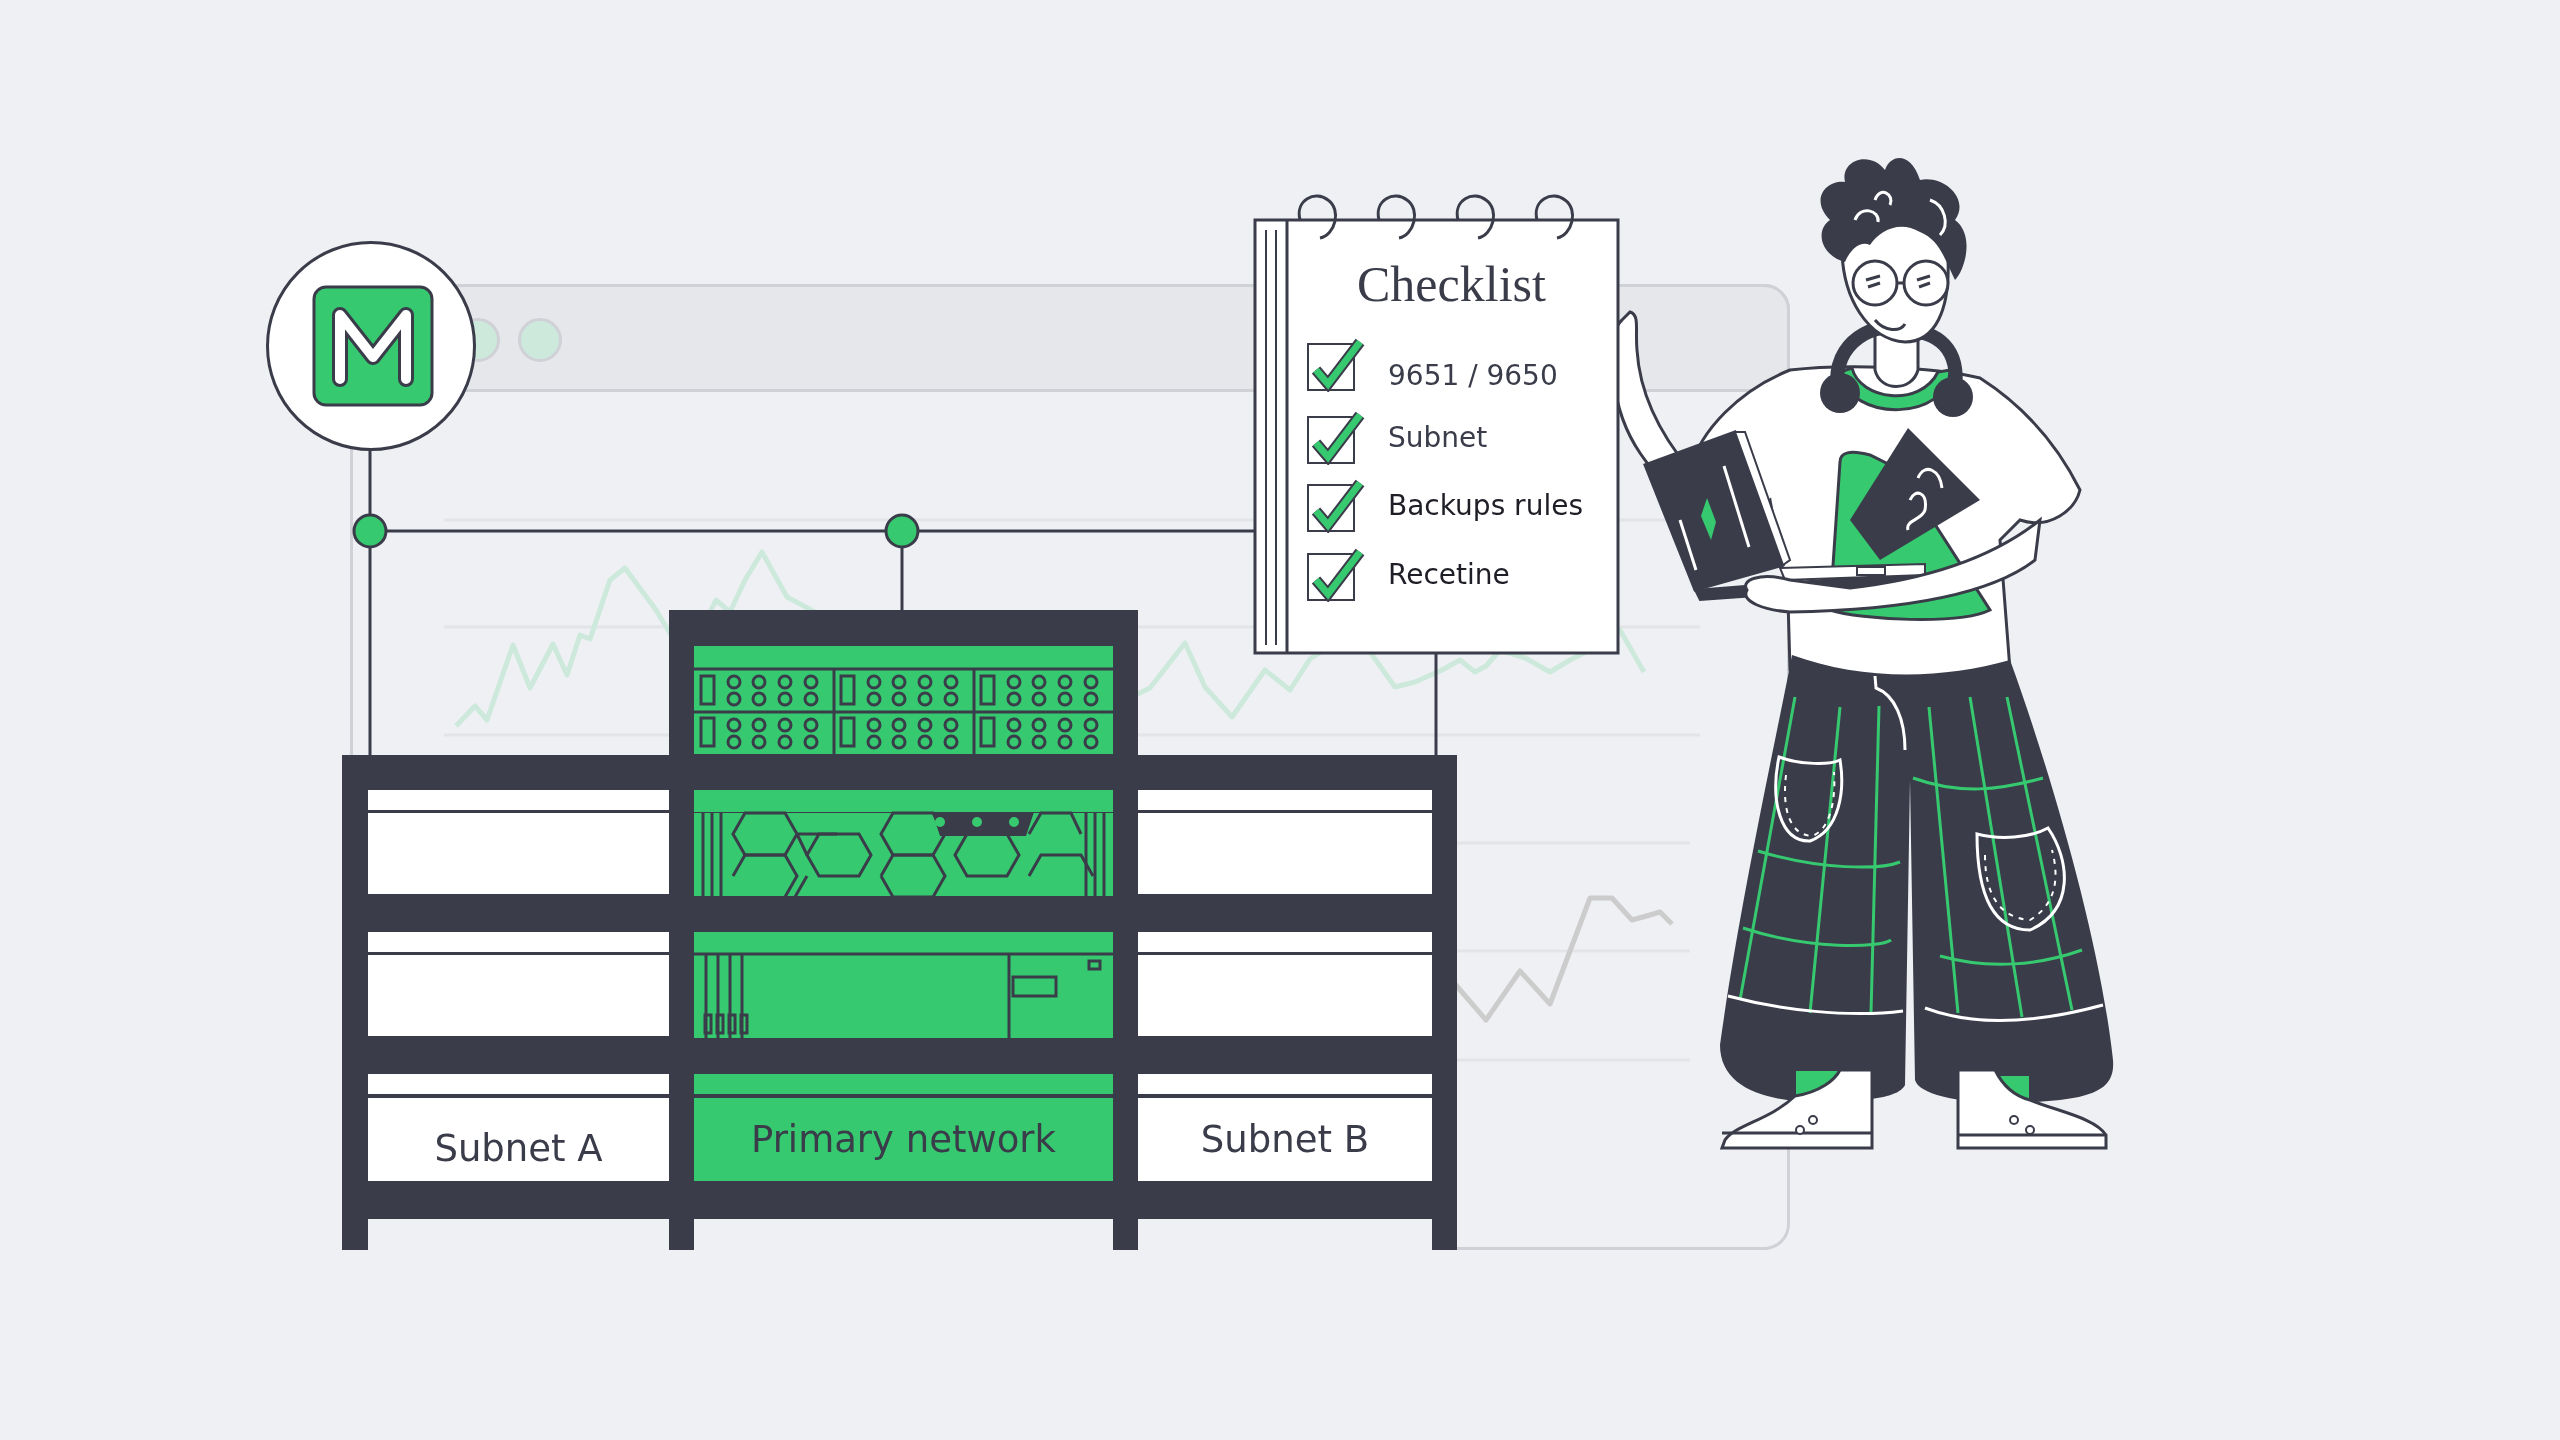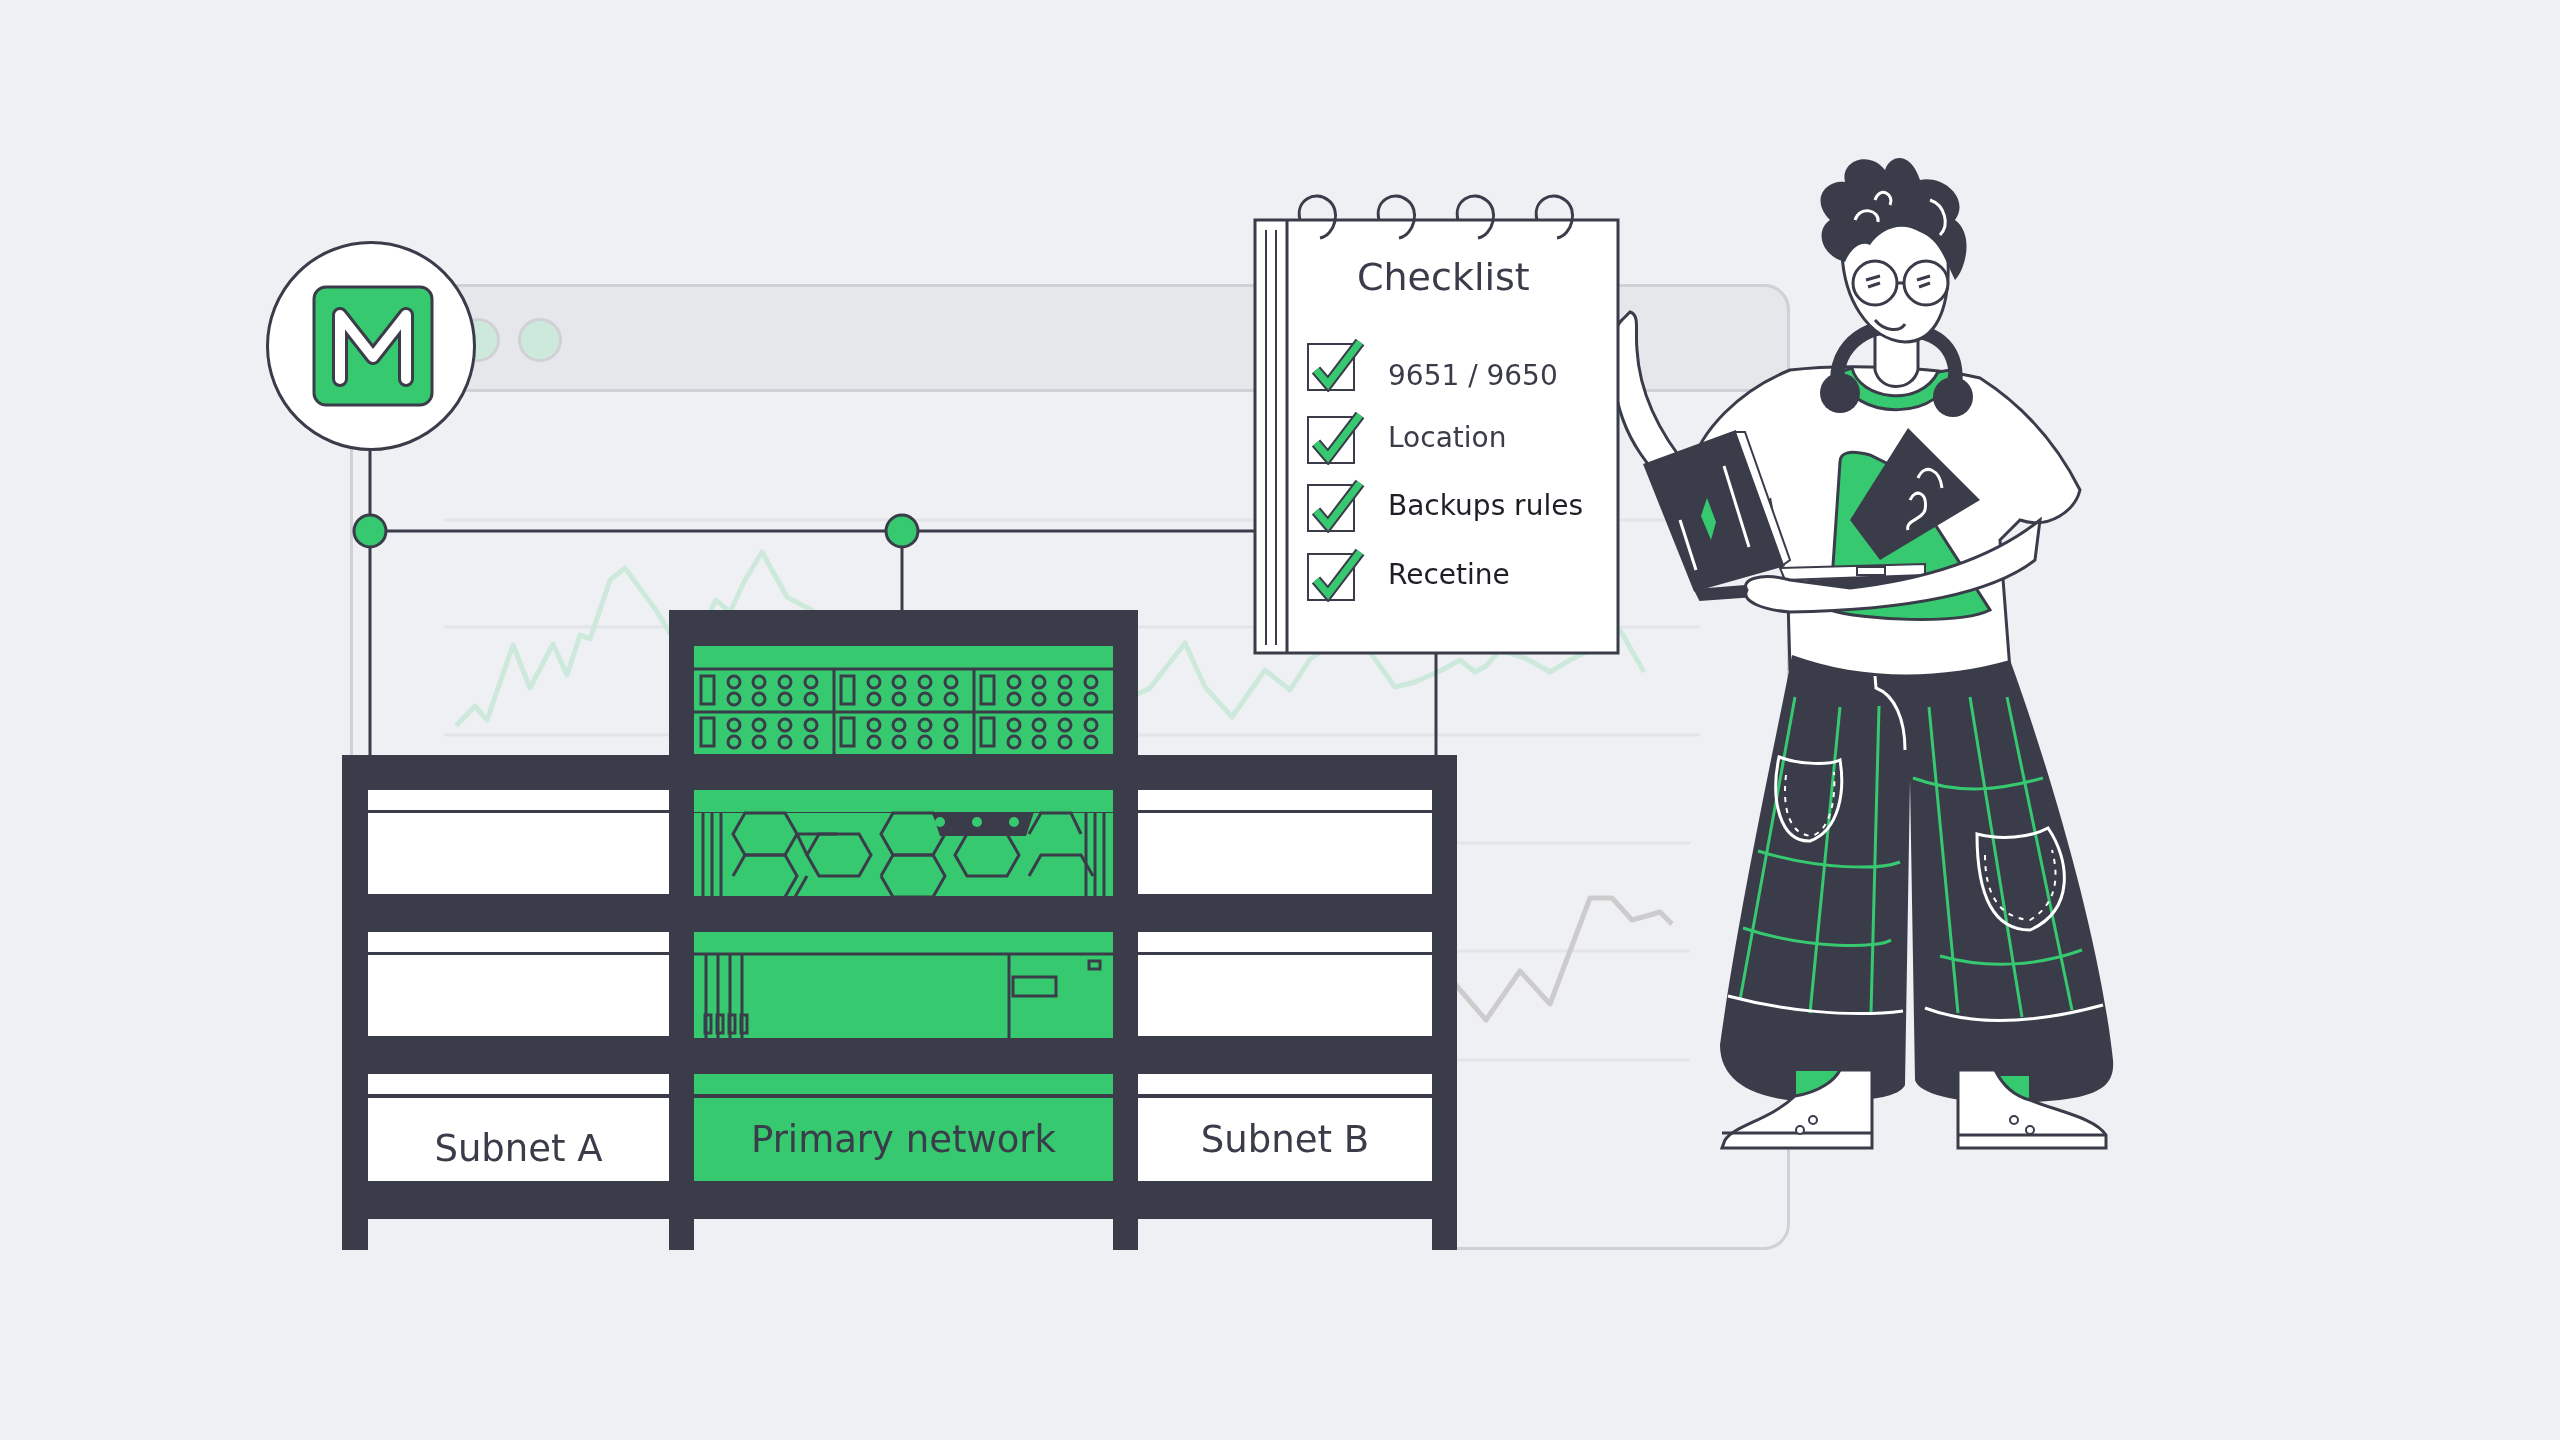--- a/index.html
+++ b/index.html
@@ -280,37 +280,37 @@
   <line x1="37" y1="30" x2="37" y2="463" stroke="#3a3c4a" stroke-width="3"></line>
   <line x1="16" y1="40" x2="16" y2="455" stroke="#3a3c4a" stroke-width="2"></line>
   <line x1="26" y1="40" x2="26" y2="455" stroke="#3a3c4a" stroke-width="2"></line>
   <g fill="none" stroke="#3a3c4a" stroke-width="3">
     <path d="M50 30 C45 10 65 0 78 10 C92 20 85 45 70 48"></path>
     <path d="M129 30 C124 10 144 0 157 10 C171 20 164 45 149 48"></path>
     <path d="M208 30 C203 10 223 0 236 10 C250 20 243 45 228 48"></path>
     <path d="M287 30 C282 10 302 0 315 10 C329 20 322 45 307 48"></path>
   </g>
 </svg>
-<div class="abs" style="left:1357px;top:255px;font-size:38px;color:#3a3c4a;">Checklist</div>
+<div class="abs" style="left:1357px;top:255px;font-size:50px;color:#3a3c4a;font-family:Liberation Serif, serif;">Checklist</div>
 
 <div class="abs" style="left:1306px;top:336px;display:flex;align-items:flex-end;">
   <svg width="62" height="56" viewBox="0 0 62 56">
     <rect x="2" y="8" width="46" height="46" fill="#ffffff" stroke="#3a3c4a" stroke-width="2"></rect>
     <path d="M10 34 L22 48 L54 6" fill="none" stroke="#3a3c4a" stroke-width="11" stroke-linejoin="miter"></path>
     <path d="M10 34 L22 48 L54 6" fill="none" stroke="#36c96f" stroke-width="7" stroke-linejoin="miter"></path>
   </svg>
   <span style="margin-left:20px;font-size:28px;color:#3a3c4a;">9651 / 9650</span>
 </div>
 <div class="abs" style="left:1306px;top:409px;display:flex;align-items:center;">
   <svg width="62" height="56" viewBox="0 0 62 56">
     <rect x="2" y="8" width="46" height="46" fill="#ffffff" stroke="#3a3c4a" stroke-width="2"></rect>
     <path d="M10 34 L22 48 L54 6" fill="none" stroke="#3a3c4a" stroke-width="11"></path>
     <path d="M10 34 L22 48 L54 6" fill="none" stroke="#36c96f" stroke-width="7"></path>
   </svg>
-  <span style="margin-left:20px;font-size:28px;color:#3a3c4a;">Location</span>
+  <span style="margin-left:20px;font-size:28px;color:#3a3c4a;">Subnet</span>
 </div>
 <div class="abs" style="left:1306px;top:477px;display:flex;align-items:center;">
   <svg width="62" height="56" viewBox="0 0 62 56">
     <rect x="2" y="8" width="46" height="46" fill="#ffffff" stroke="#3a3c4a" stroke-width="2"></rect>
     <path d="M10 34 L22 48 L54 6" fill="none" stroke="#3a3c4a" stroke-width="11"></path>
     <path d="M10 34 L22 48 L54 6" fill="none" stroke="#36c96f" stroke-width="7"></path>
   </svg>
   <span style="margin-left:20px;font-size:28px;color:#1e1f26;">Backups rules</span>
 </div>
 <div class="abs" style="left:1306px;top:546px;display:flex;align-items:center;justify-content:center;">

